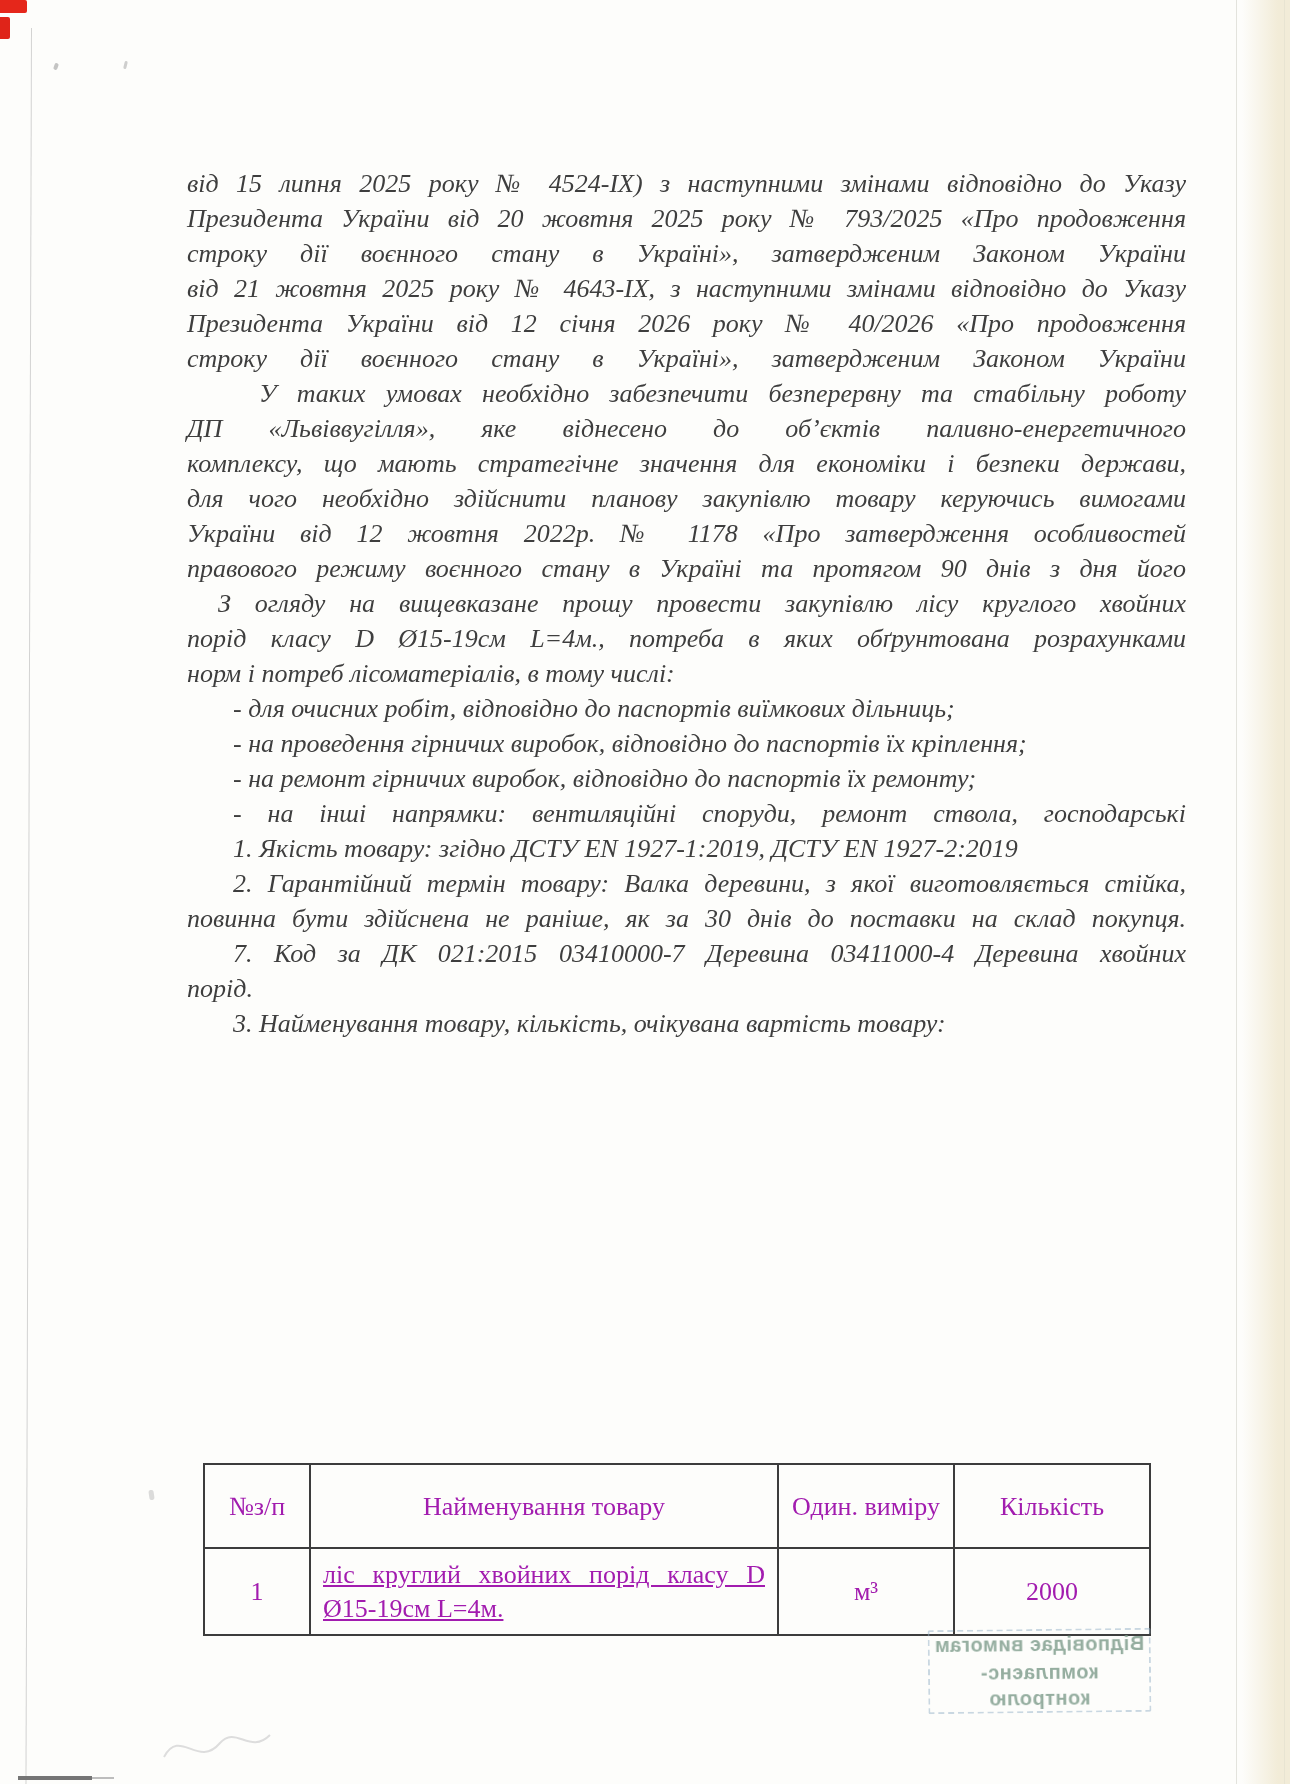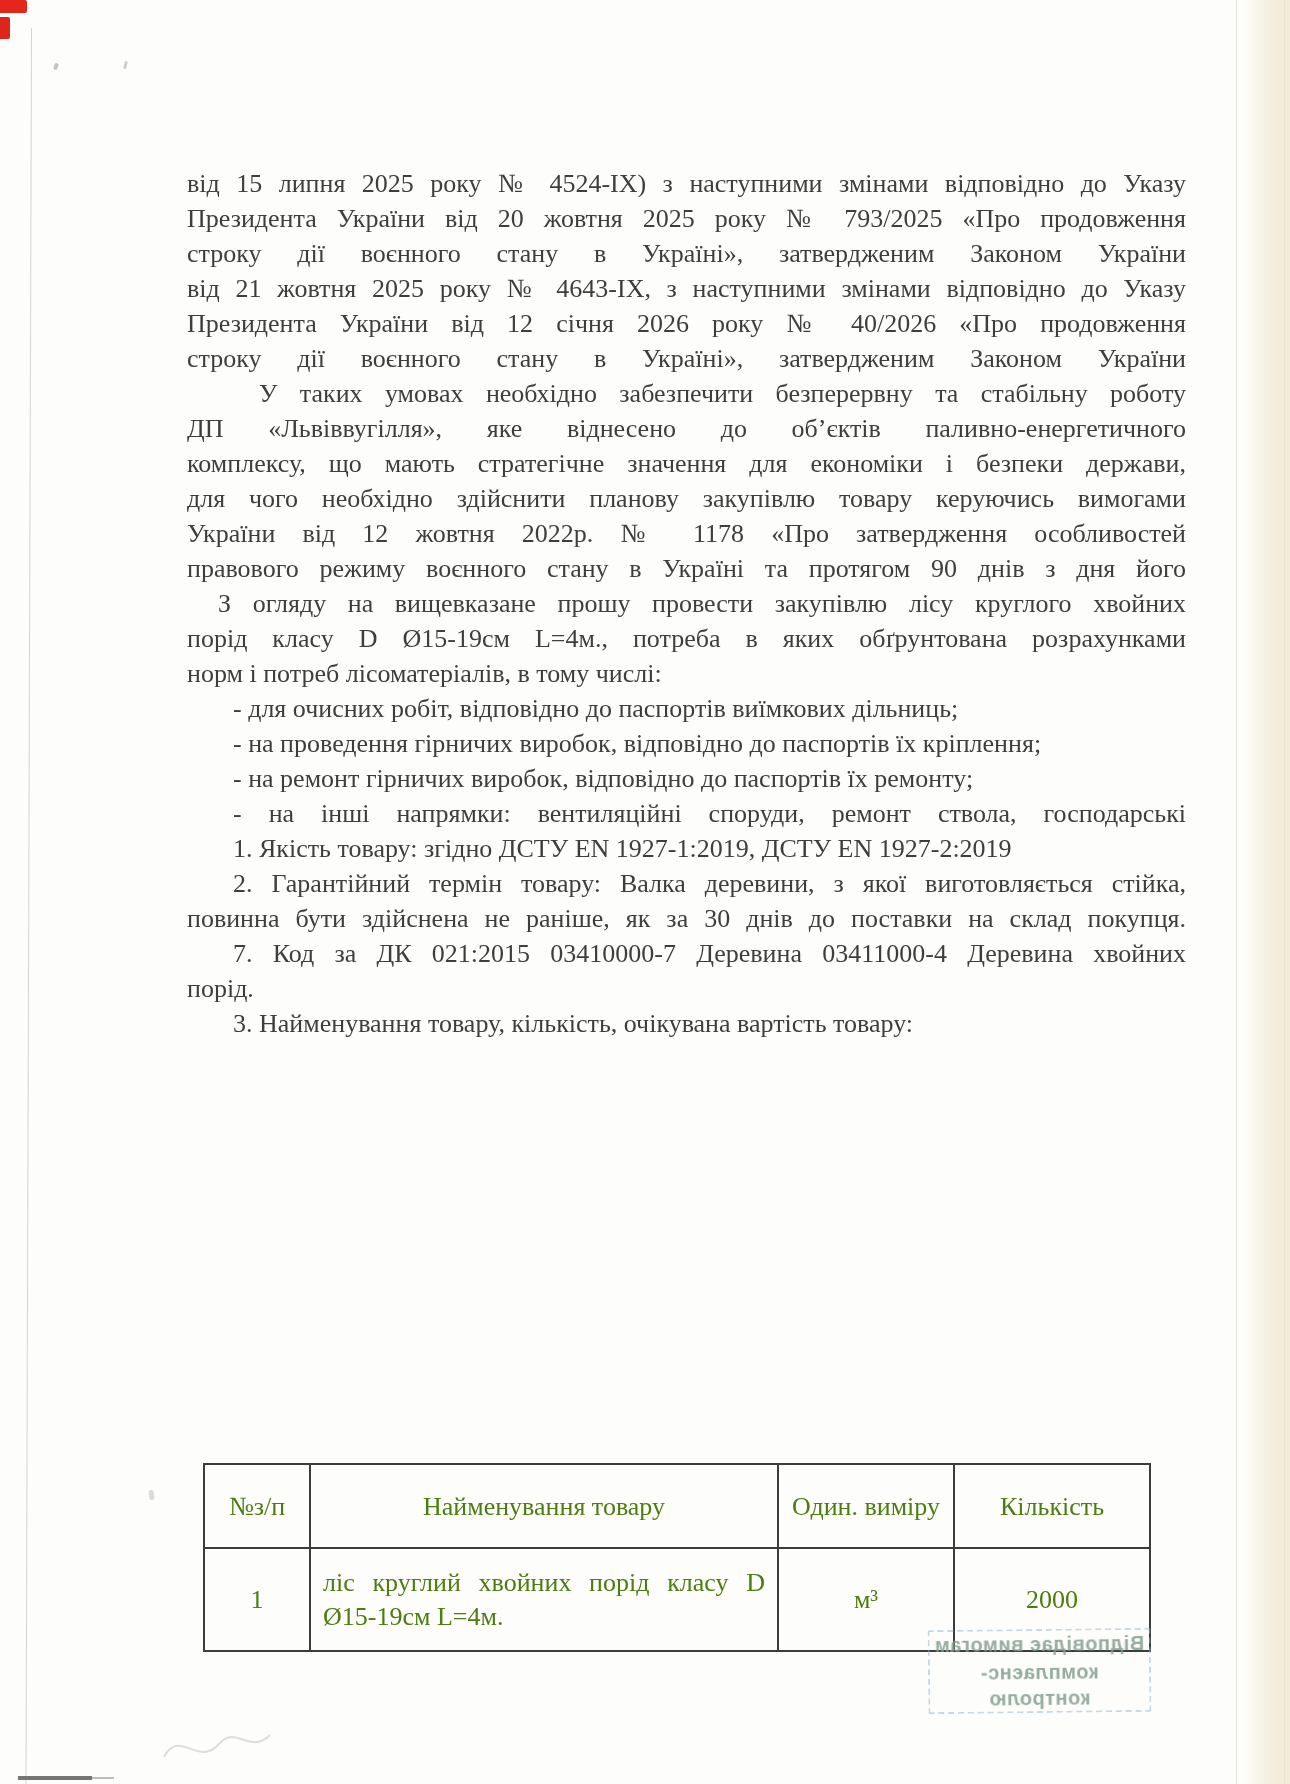--- a/index.html
+++ b/index.html
@@ -25,35 +25,35 @@
       border-radius:2px;transform:rotate(14deg);opacity:.8;}
   .speck3{position:absolute;left:149px;top:1490px;width:5px;height:10px;background:#cccccc;
       border-radius:2px;transform:rotate(-8deg);opacity:.7;}
   .bottom-mark{position:absolute;left:18px;top:1776px;width:74px;height:4px;background:#757575;}
   .bottom-mark-tail{position:absolute;left:92px;top:1777px;width:22px;height:2px;background:#bdbdbd;}
   .squiggle{position:absolute;left:158px;top:1715px;opacity:.85;}
 
   
   .body-text{position:absolute;left:187px;top:166px;width:999px;color:#3e3e3e;
       font-size:26px;}
-  .tl{height:35px;line-height:35px;}
+  .tl{height:35px;line-height:35px;font-style:italic;}
   .tl.just{text-align:justify;text-align-last:justify;}
   .tl.i1{padding-left:72px;}
   .tl.i2{padding-left:31px;}
   .tl.i3{padding-left:46px;}
 
   
   .ptable{position:absolute;left:203px;top:1463px;border-collapse:collapse;
-      color:#4d7c0f;font-size:26px;}
+      color:#a21caf;font-size:26px;}
   .ptable th,.ptable td{border:2px solid #3c3c3c;font-weight:normal;text-align:center;
       vertical-align:middle;padding:0 6px;}
   .ptable .hdr-row th{height:82px;line-height:33px;}
   .ptable .data-row td{height:77px;}
-  .ptable td.name-cell{text-align:justify;text-align-last:left;padding:12px 12px;
-      line-height:34px;}
+  .ptable td.name-cell{text-align:justify;text-align-last:left;padding:4px 12px;
+      line-height:34px;text-decoration:underline;}
 
   
   .stamp{position:absolute;left:928px;top:1629px;width:219px;height:80px;
       border:2px dashed rgba(150,178,200,.5);border-radius:2px;transform:rotate(-0.6deg);}
   .stamp-inner{width:100%;height:100%;display:flex;flex-direction:column;
       justify-content:center;gap:2px;transform:scaleX(-1);text-align:center;
       font-family:"Liberation Sans",sans-serif;font-weight:bold;font-size:20px;
       line-height:26px;color:#83a090;opacity:.85;letter-spacing:.5px;filter:blur(.4px);}
 </style>
 </head>

